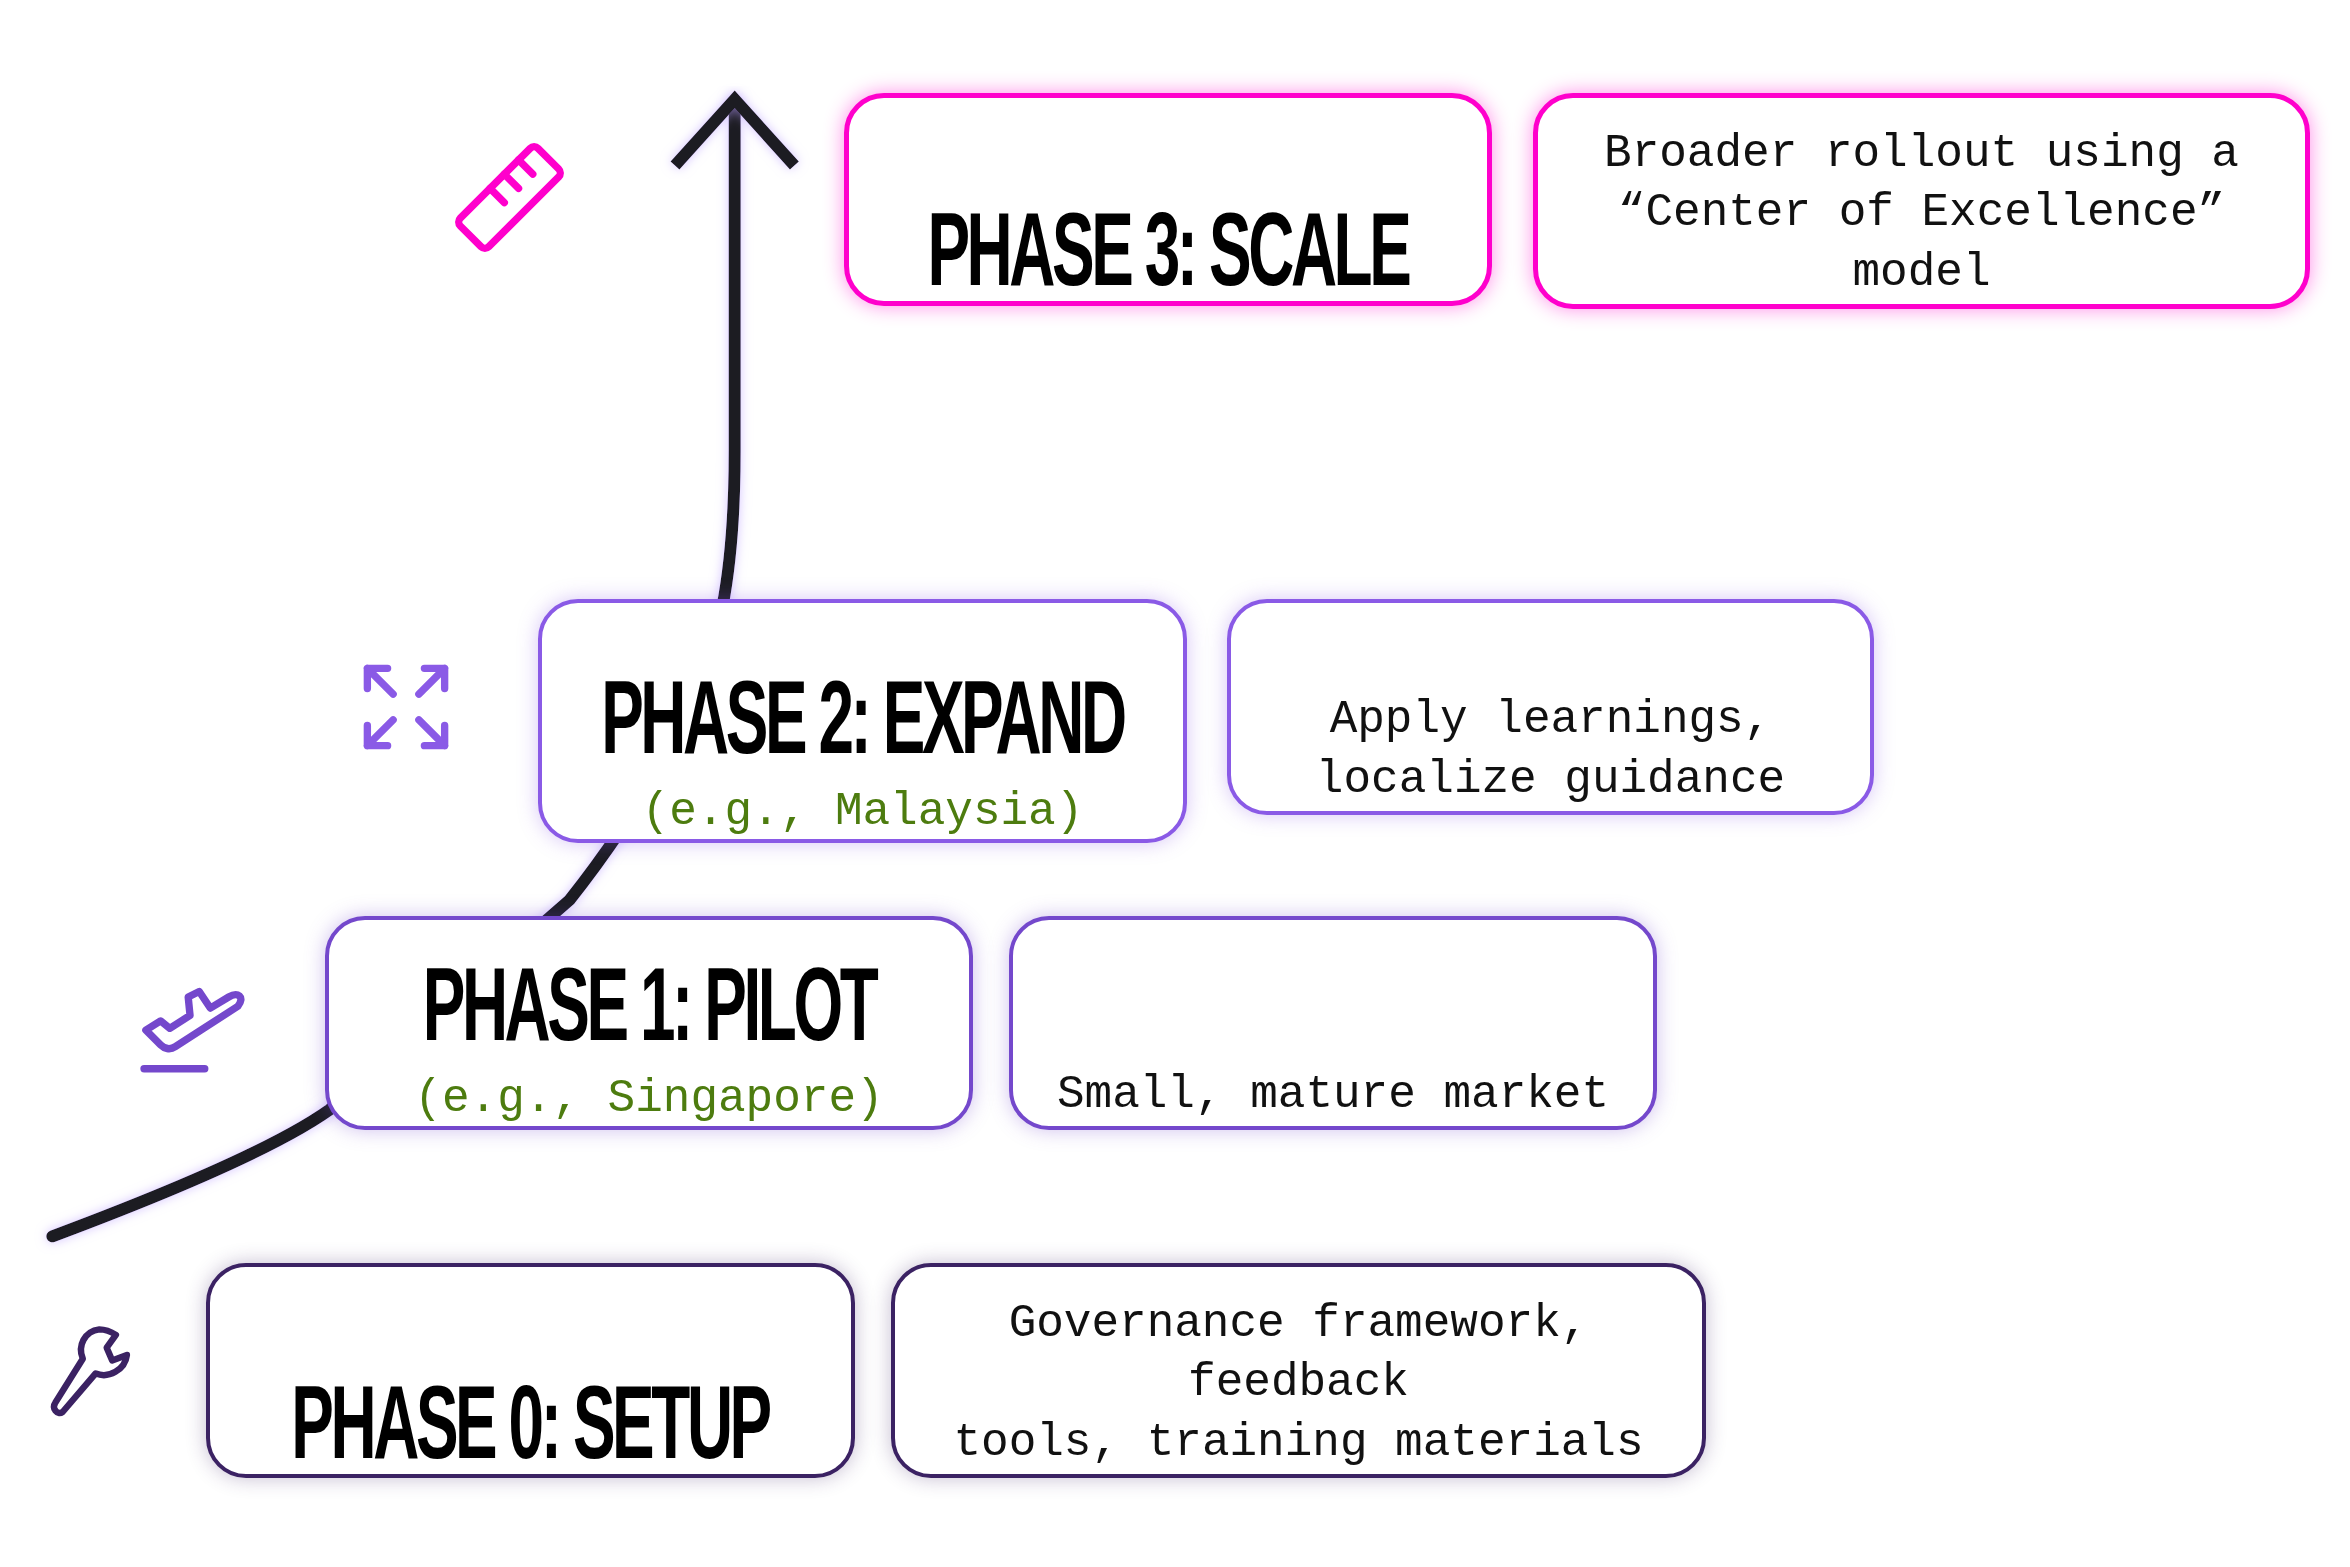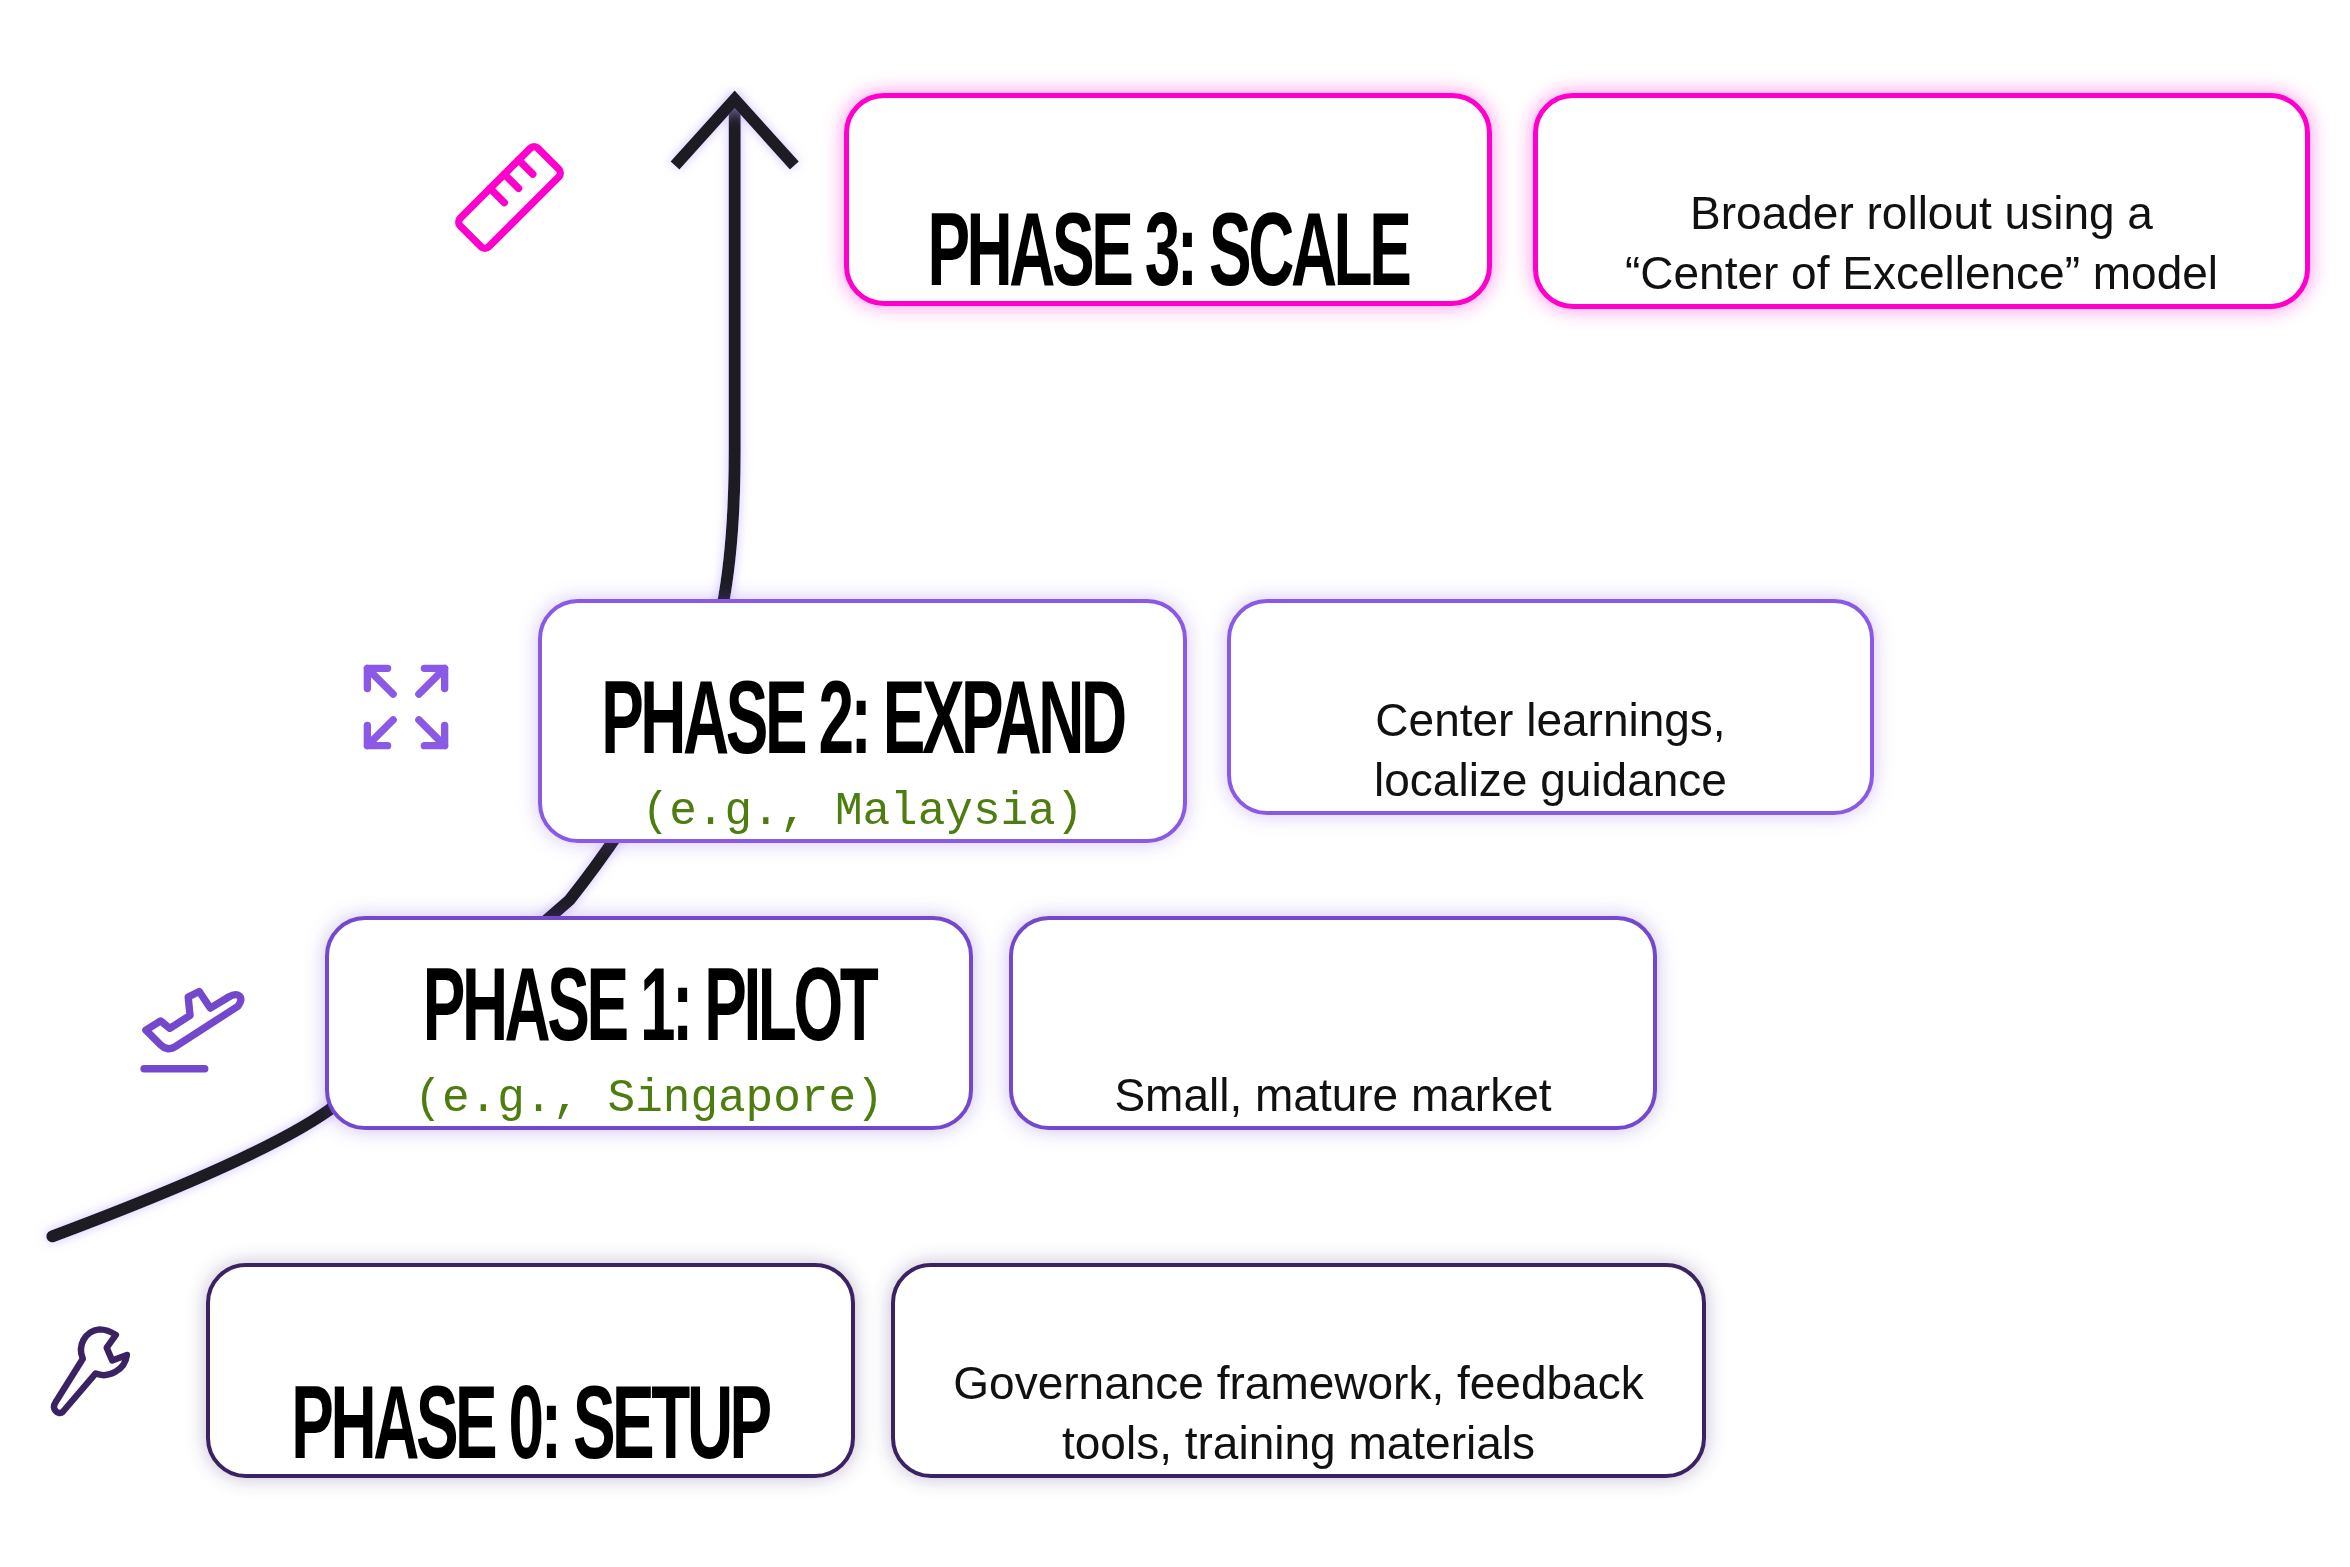--- a/index.html
+++ b/index.html
@@ -6,21 +6,21 @@
   body { width:2351px; height:1568px; position:relative; overflow:hidden;
          font-family:"Liberation Sans", sans-serif; }
   #curve { position:absolute; left:0; top:0; width:2351px; height:1568px; }
   .box { position:absolute; box-sizing:border-box; background:#fff; border-radius:40px;
          display:flex; flex-direction:column; align-items:center; justify-content:flex-end;
          text-align:center; }
   .title { font-family:"Liberation Sans", sans-serif; font-weight:700; color:#000;
            font-size:103px; line-height:1; letter-spacing:-5.5px;
            transform:scaleX(0.62); transform-origin:center; white-space:nowrap; }
   .sub { font-family:Liberation Mono, monospace; color:#4d7c0f; font-size:46px; line-height:1.15; margin-top:17px; }
-  .desc { font-family:Liberation Sans, sans-serif; color:#111; font-size:46px; line-height:1.3; }
+  .desc { font-family:Liberation Mono, monospace; color:#111; font-size:46px; line-height:1.3; }
   .p3 { border:5.5px solid #ff00cc; box-shadow:0 0 20px rgba(255,0,204,0.45); }
   .p2 { border:4.6px solid #8a5ae6; box-shadow:0 0 20px rgba(138,90,230,0.35); }
   .p1 { border:4.6px solid #7448cc; box-shadow:0 0 20px rgba(116,72,204,0.35); }
   .p0 { border:4.6px solid #3b2263; box-shadow:0 0 20px rgba(59,34,99,0.3); }
   .icon { position:absolute; }
 </style>
 </head>
 <body>
 
 <svg id="curve" viewBox="0 0 2560 1707">
@@ -74,21 +74,21 @@
 <div class="box p3" style="left:1533px;top:93px;width:777px;height:216px;">
   <div class="desc">Broader rollout using a</div>
   <div class="desc">“Center of Excellence” model</div>
 </div>
 
 <div class="box p2" style="left:538px;top:599px;width:649px;height:244px;">
   <div class="title">PHASE 2: EXPAND</div>
   <div class="sub">(e.g., Malaysia)</div>
 </div>
 <div class="box p2" style="left:1227px;top:599px;width:647px;height:216px;">
-  <div class="desc">Center learnings,</div>
+  <div class="desc">Apply learnings,</div>
   <div class="desc">localize guidance</div>
 </div>
 
 <div class="box p1" style="left:325px;top:916px;width:648px;height:214px;">
   <div class="title">PHASE 1: PILOT</div>
   <div class="sub">(e.g., Singapore)</div>
 </div>
 <div class="box p1" style="left:1009px;top:916px;width:648px;height:214px;">
   <div class="desc">Small, mature market</div>
 </div>

